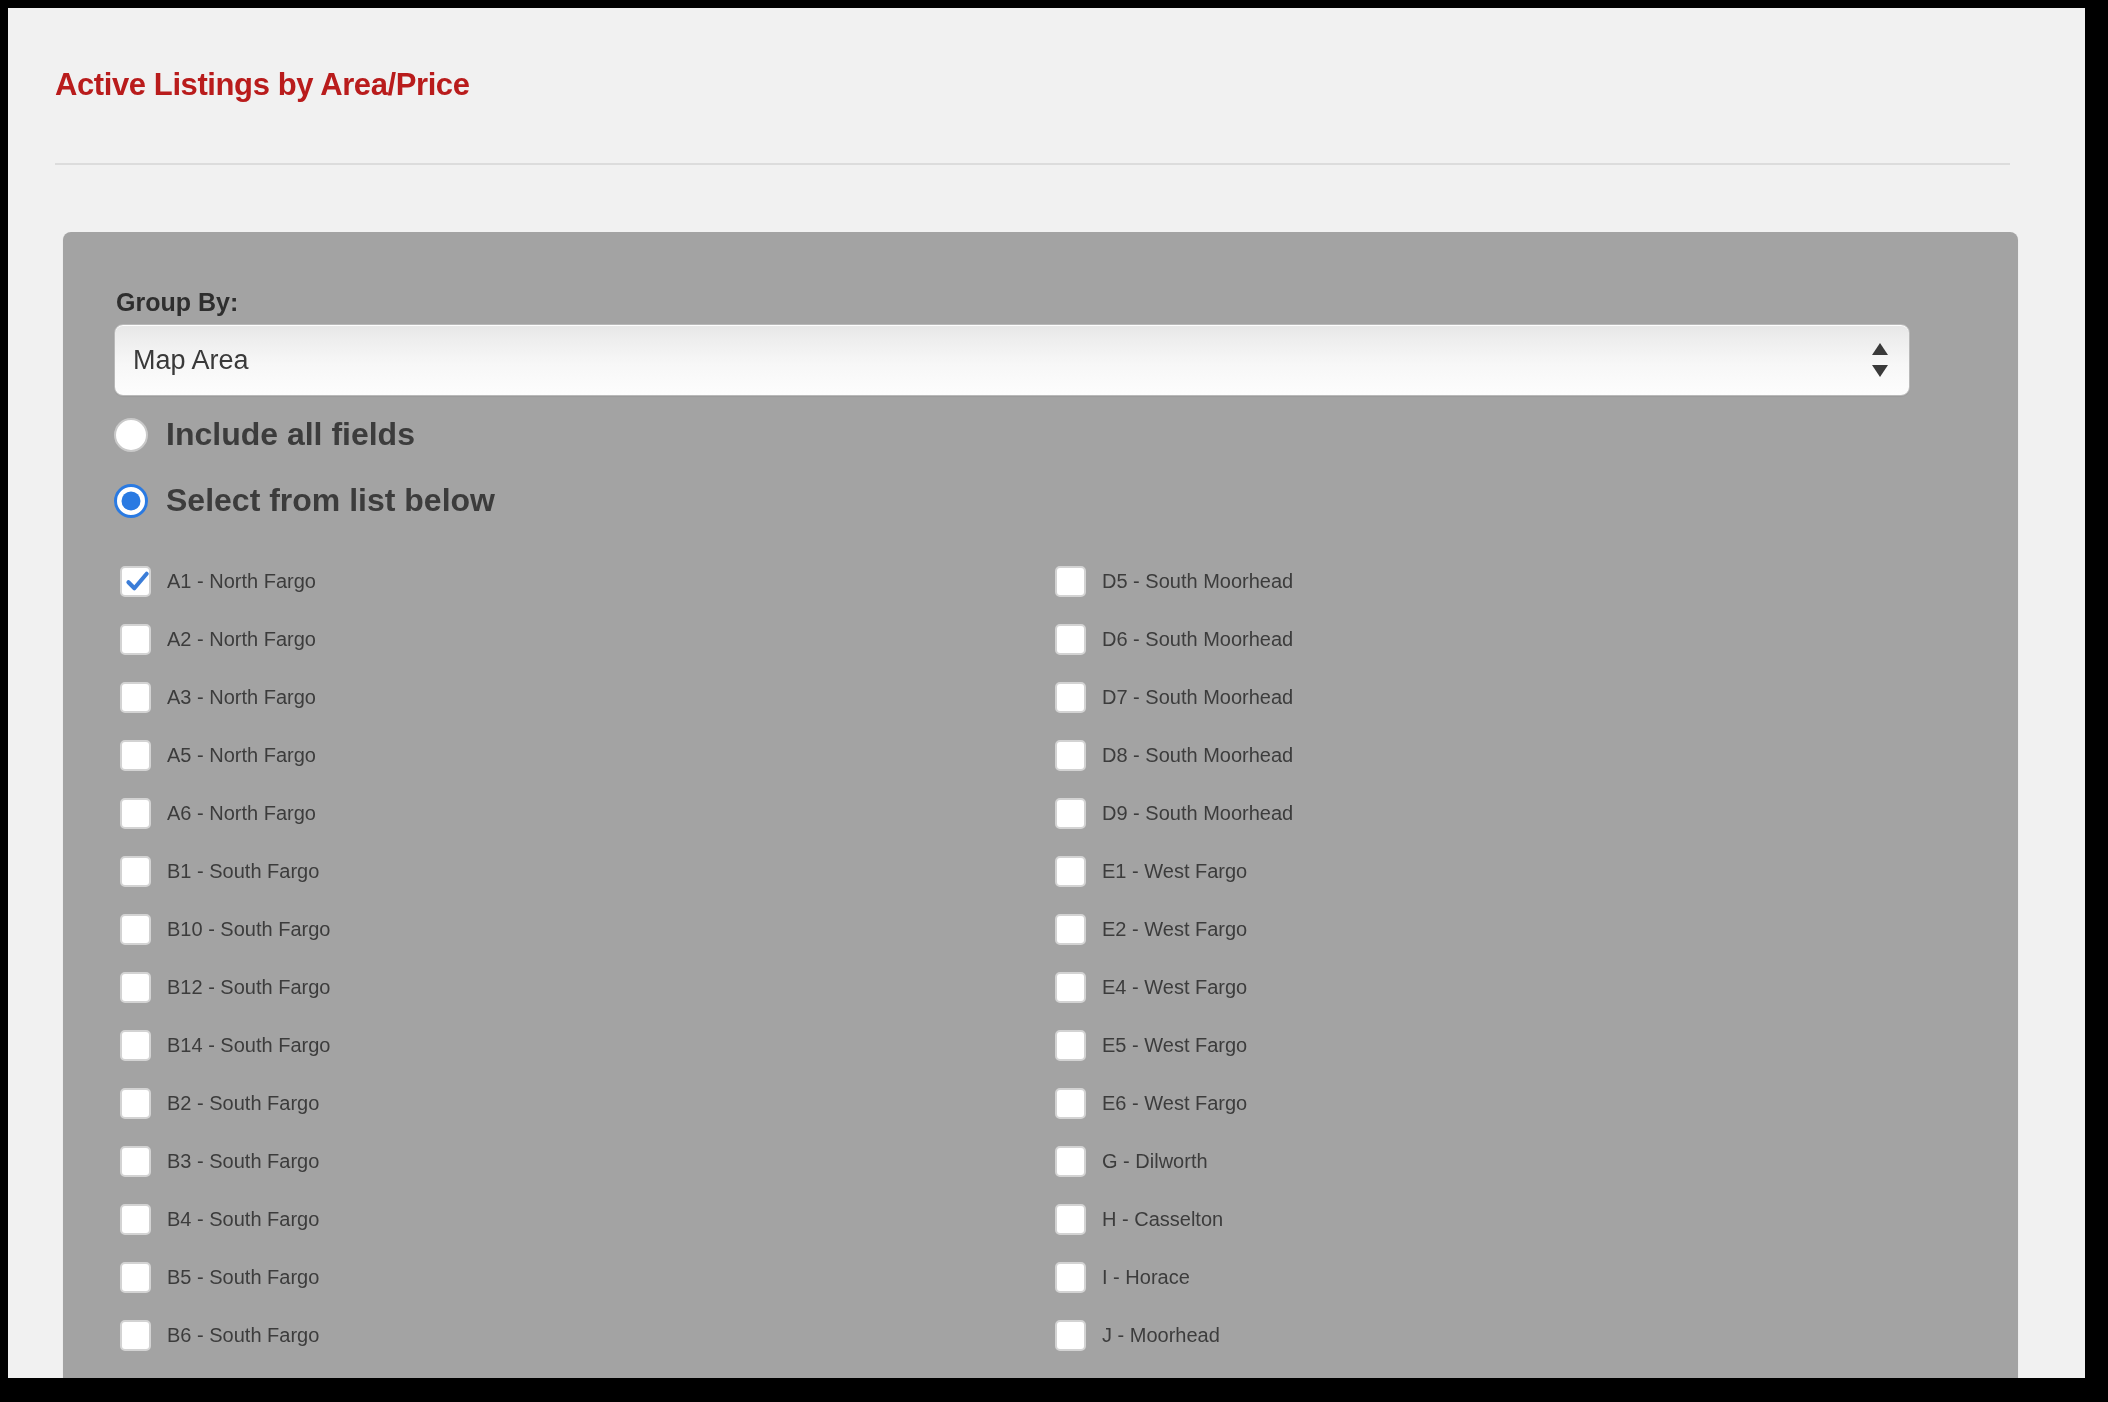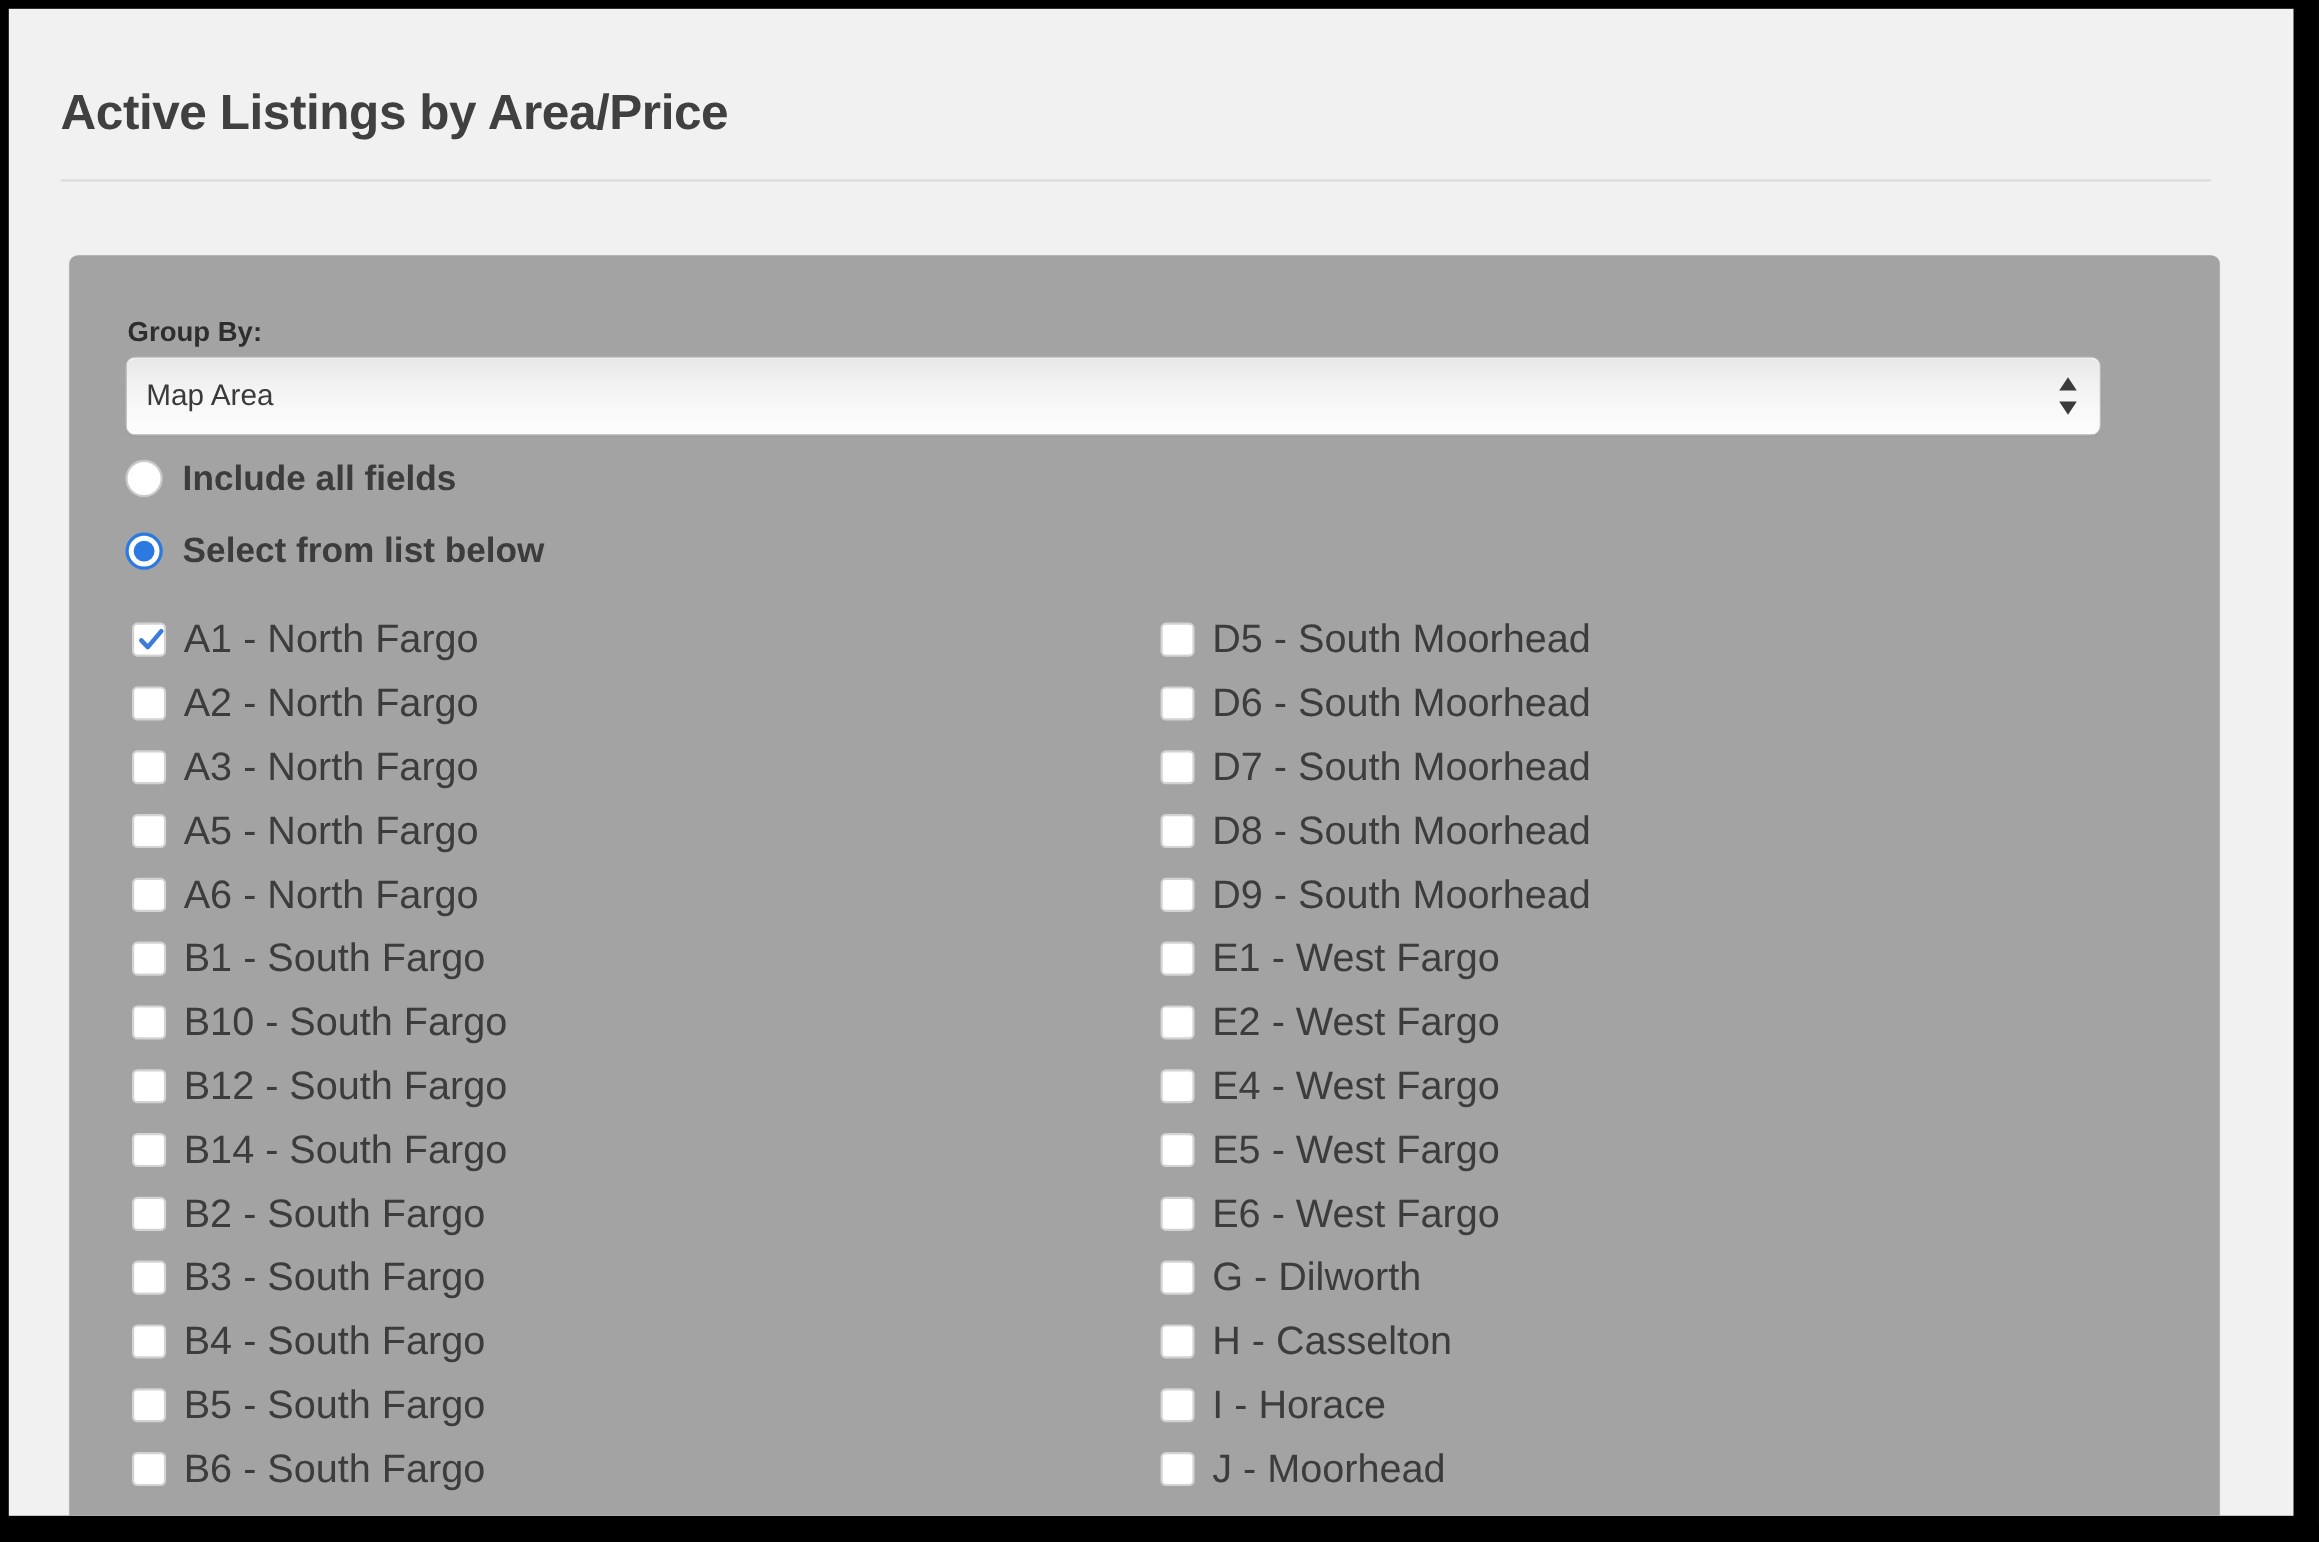--- a/index.html
+++ b/index.html
@@ -21,23 +21,23 @@
     overflow: hidden;
     font-family: "Liberation Sans", sans-serif;
     -webkit-font-smoothing: antialiased;
   }
 
   
   #page-title {
     position: absolute;
     left: 47px;
     top: 38px;
-    font-size: 45px;
+    font-size: 31px;
     font-weight: bold;
-    color: #404040;
+    color: #b91c1c;
     letter-spacing: -0.4px;
     white-space: nowrap;
   }
   #header-divider {
     position: absolute;
     left: 47px;
     top: 155px;
     width: 1955px;
     height: 2px;
     background: #dcdcdc;
@@ -150,21 +150,21 @@
   }
   .cb-check {
     position: absolute;
     left: 1px; top: -1px;
     width: 29px; height: 29px;
     display: none;
   }
   .cb-box.checked .cb-check { display: block; }
   .cb-label {
     margin-left: 16px;
-    font-size: 36px;
+    font-size: 20px;
     color: #3c3c3c;
     white-space: nowrap;
   }
 </style>
 </head>
 <body>
 
 <div id="viewport">
 
   <h1 id="page-title">Active Listings by Area/Price</h1>

